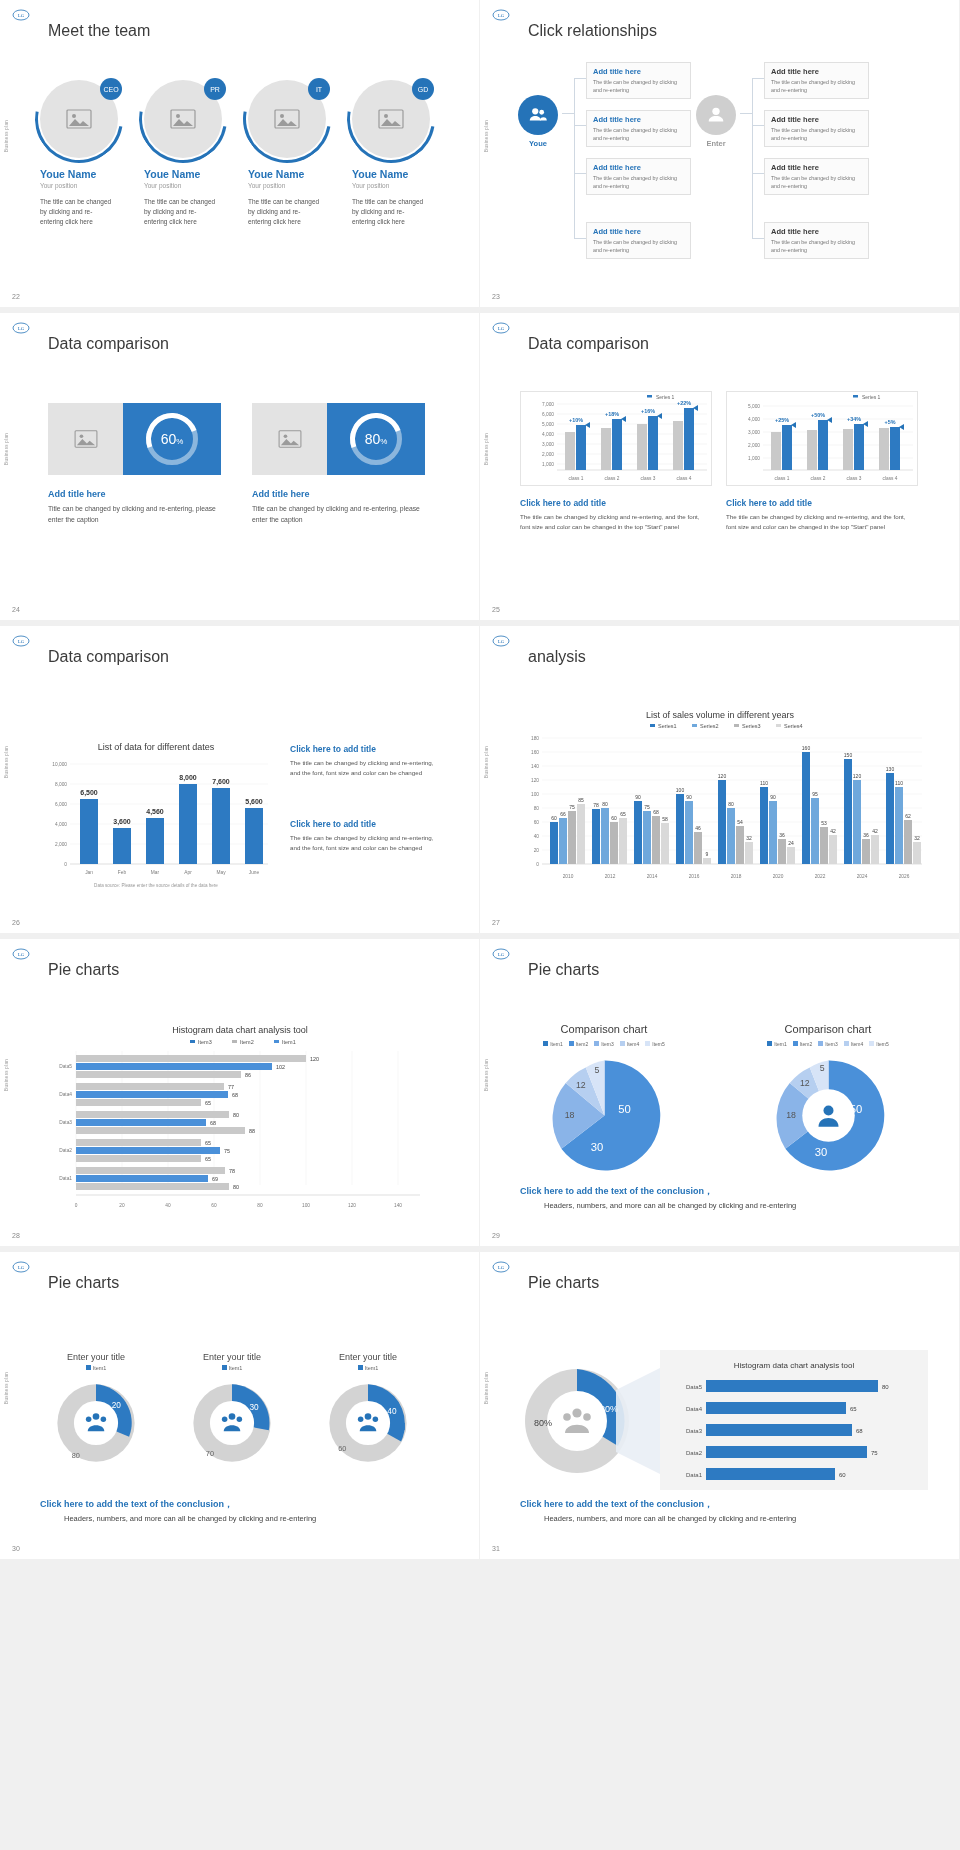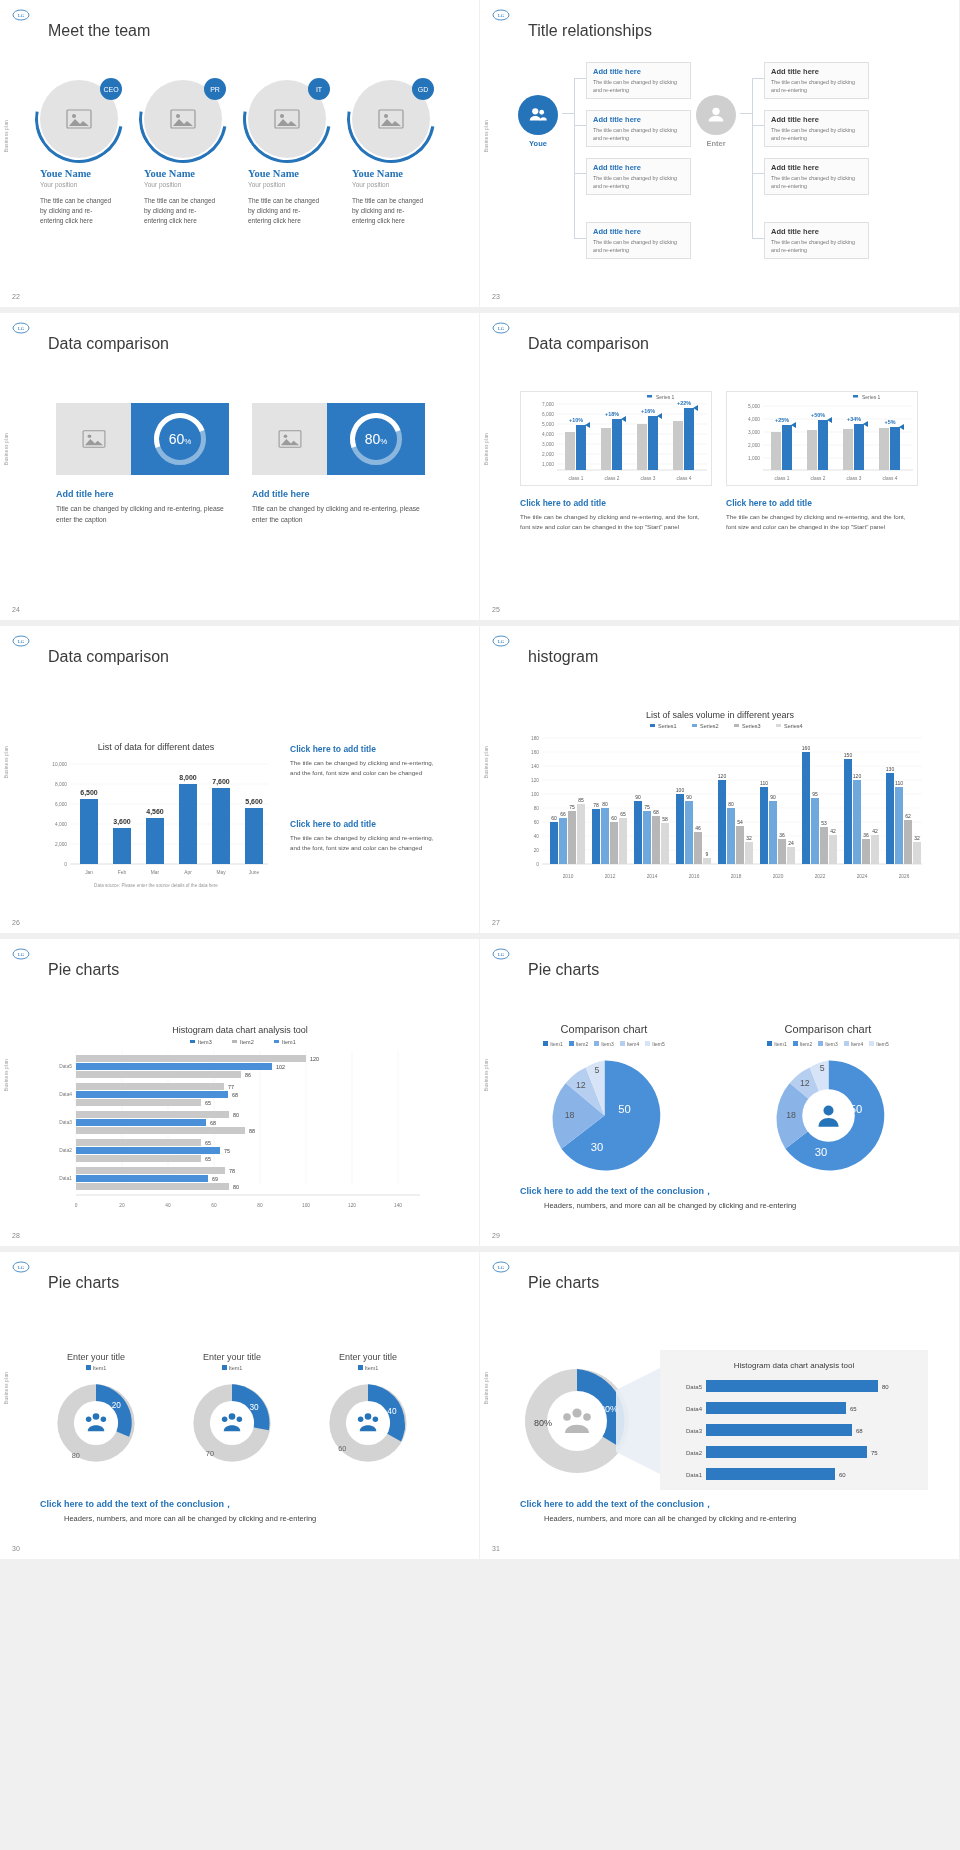--- a/index.html
+++ b/index.html
@@ -14,21 +14,21 @@
   .title{position:absolute;left:48px;top:22px;font-size:16px;color:#3b3b3b;font-weight:400;}
 
   
   .team-wrap{position:absolute;left:40px;top:80px;width:410px;display:flex;gap:14px;}
   .member{width:90px;text-align:left;}
   .circle-holder{position:relative;width:78px;height:78px;}
   .ring{position:absolute;inset:0;border-radius:50%;background:#e3e3e3;}
   .ring:after{content:"";position:absolute;inset:-5px;border-radius:50%;border:3px solid #2573b8;border-right-color:transparent;border-top-color:transparent;transform:rotate(-35deg);}
   .ph-icon{position:absolute;left:50%;top:50%;transform:translate(-50%,-50%);width:26px;height:22px;}
   .badge{position:absolute;right:-4px;top:-2px;width:22px;height:22px;border-radius:50%;background:#2573b8;color:#fff;font-size:7px;display:flex;align-items:center;justify-content:center;}
-  .m-name{font-size:10.5px;color:#2573b8;font-weight:bold;margin-top:10px;font-family:Liberation Serif, serif;}
+  .m-name{font-size:10.5px;color:#2573b8;font-weight:bold;margin-top:10px;}
   .m-pos{font-size:6.5px;color:#9a9a9a;margin-top:2px;}
   .m-desc{font-size:6.5px;color:#555;line-height:1.55;margin-top:8px;width:72px;}
 
   
   .node{position:absolute;width:44px;text-align:center;}
   .node .av{width:40px;height:40px;border-radius:50%;background:#2573b8;display:flex;align-items:center;justify-content:center;margin:0 auto;}
   .node.gray .av{background:#cfcfcf;}
   .node .lb{font-size:7.5px;color:#2573b8;margin-top:4px;font-weight:bold;}
   .node.gray .lb{color:#999;}
   .card{position:absolute;width:105px;height:37px;background:#fbfbfb;border:1px solid #e0e0e0;box-sizing:border-box;padding:4px 6px;}
@@ -153,21 +153,21 @@
 <div class="slide">
       <div class="slide-inner">
   <div class="logo">
     <svg viewBox="0 0 18 12">
             <ellipse cx="9" cy="6" rx="8" ry="5" fill="none" stroke="#2573b8" stroke-width=".8"></ellipse>
             <text x="9" y="8" font-size="5" fill="#2573b8" text-anchor="middle" font-family="Liberation Serif, serif">LG</text>
           </svg>
   </div>
   <div class="sidelabel">Business plan</div>
   <div class="pagenum">23</div>
-  <div class="title">Title relationships</div>
+  <div class="title">Click relationships</div>
 
   <div class="node" style="left:36px;top:95px;">
     <div class="av">
             <svg width="22" height="22" viewBox="0 0 24 24">
               <circle cx="9" cy="8" r="3.4" fill="#fff"></circle>
               <circle cx="16" cy="9" r="2.6" fill="#fff"></circle>
               <path d="M3 18c0-3.2 2.7-5 6-5s6 1.8 6 5z" fill="#fff"></path>
               <path d="M14 18c0-2.3 1.6-3.6 4-3.6s3.6 1.3 3.6 3.6z" fill="#fff"></path>
             </svg>
           </div>
@@ -239,21 +239,21 @@
   <div class="logo">
     <svg viewBox="0 0 18 12">
             <ellipse cx="9" cy="6" rx="8" ry="5" fill="none" stroke="#2573b8" stroke-width=".8"></ellipse>
             <text x="9" y="8" font-size="5" fill="#2573b8" text-anchor="middle" font-family="Liberation Serif, serif">LG</text>
           </svg>
   </div>
   <div class="sidelabel">Business plan</div>
   <div class="pagenum">24</div>
   <div class="title">Data comparison</div>
 
-  <div class="cmp" style="left:56px;">
+  <div class="cmp" style="left:48px;">
     <div>
       <div class="imgbox">
         <svg style="position:absolute;left:50%;top:50%;transform:translate(-50%,-50%);" width="24" height="20" viewBox="0 0 26 22">
                 <rect x="1" y="2" width="24" height="18" rx="1" fill="none" stroke="#9b9b9b" stroke-width="1.2"></rect>
                 <circle cx="8" cy="8" r="2" fill="#9b9b9b"></circle>
                 <path d="M3 18l6-7 5 5 3-3 6 5z" fill="#9b9b9b"></path>
               </svg>
       </div><div class="bluebox">
         <div class="gauge"></div>
         <div class="gv"><b>60</b><span>%</span></div>
@@ -487,21 +487,21 @@
 <div class="slide">
       <div class="slide-inner">
   <div class="logo">
     <svg viewBox="0 0 18 12">
             <ellipse cx="9" cy="6" rx="8" ry="5" fill="none" stroke="#2573b8" stroke-width=".8"></ellipse>
             <text x="9" y="8" font-size="5" fill="#2573b8" text-anchor="middle" font-family="Liberation Serif, serif">LG</text>
           </svg>
   </div>
   <div class="sidelabel">Business plan</div>
   <div class="pagenum">27</div>
-  <div class="title">histogram</div>
+  <div class="title">analysis</div>
 
   <div style="position:absolute;left:30px;top:80px;">
     <svg width="420" height="200" viewBox="0 0 420 200">
       <text x="210" y="12" text-anchor="middle" font-size="9" fill="#3b3b3b" font-family="Liberation Sans, sans-serif">List of sales volume in different years</text>
       <g font-size="5.5" fill="#555" font-family="Liberation Sans, sans-serif">
         <rect x="140" y="18" width="5" height="3" fill="#2d7ac2"></rect>
               <text x="148" y="22">Series1</text>
         <rect x="182" y="18" width="5" height="3" fill="#6fa8dc"></rect>
               <text x="190" y="22">Series2</text>
         <rect x="224" y="18" width="5" height="3" fill="#b7b7b7"></rect>

